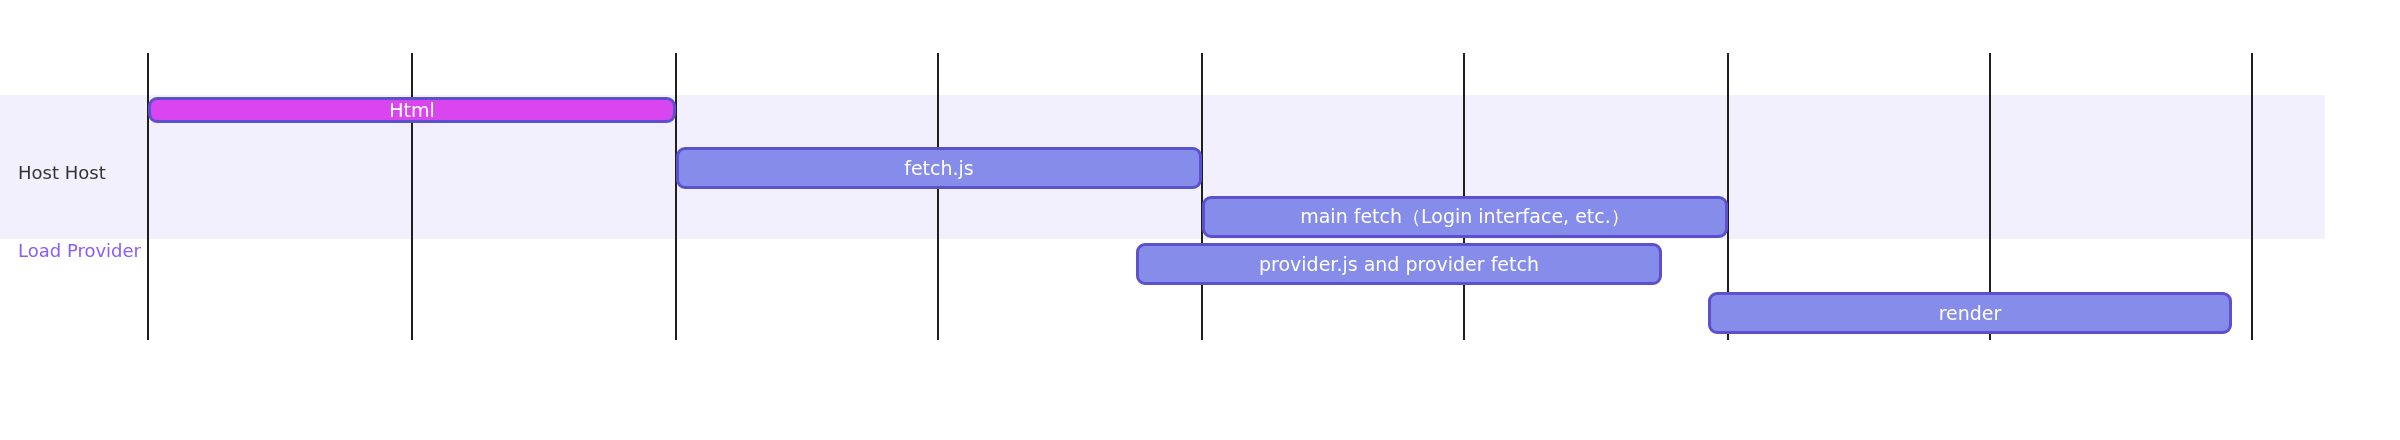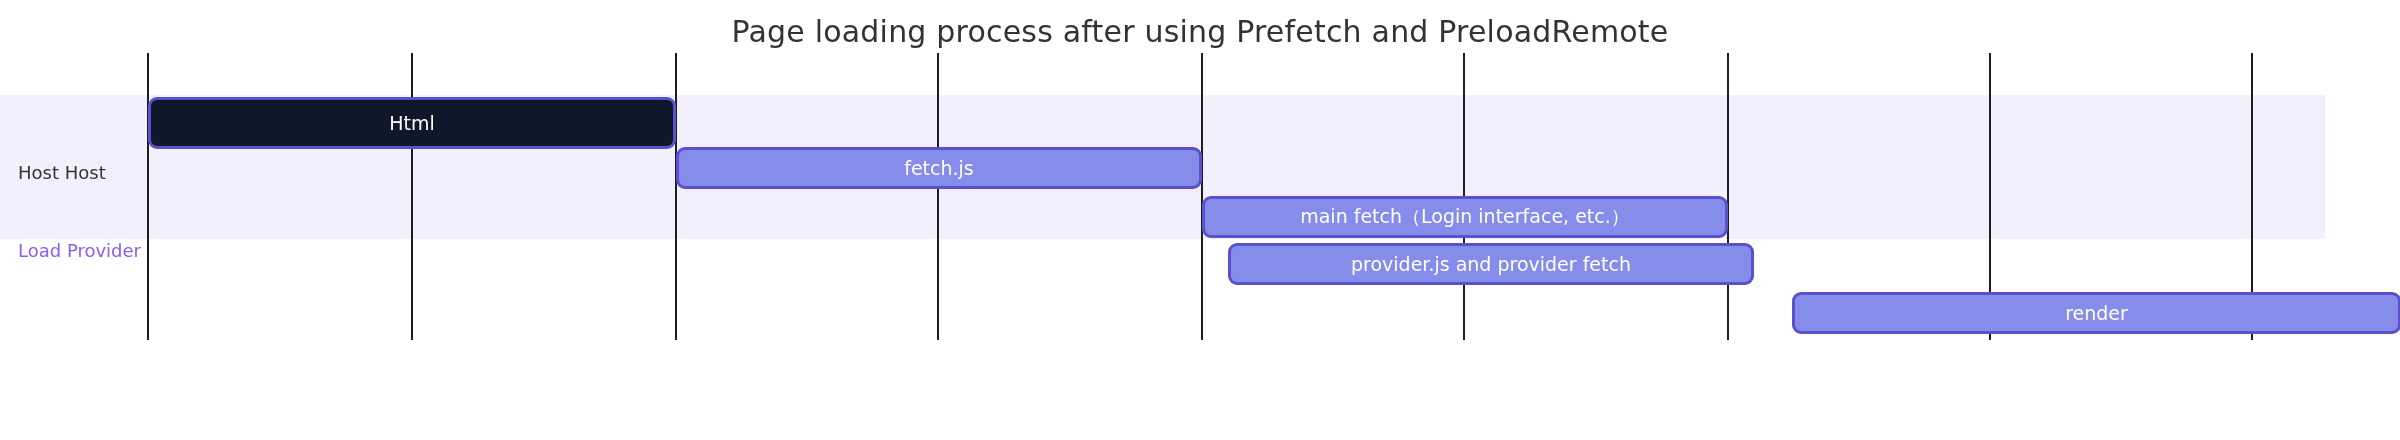--- a/index.html
+++ b/index.html
@@ -85,21 +85,20 @@
   }
   .bar-label {
     pointer-events: none;
   }
 </style>
 </head>
 <body style="background: rgb(255, 255, 255);">
 
 <div id="chart" style="background: rgb(255, 255, 255);">
 
-  <div class="chart-title" style="color: rgb(51, 51, 51);">Page loading process after using Prefetch and PreloadRemote</div>
 
   <div class="plot">
     <div id="bands">
         <div class="row-band" style="top: 95px; height: 144px; background: rgb(241, 240, 252);"></div>
       </div>
     <div id="gridlines">
         <div class="gridline" style="left: 147px; top: 53px; height: 287px; background: rgb(31, 31, 31);"></div>
         <div class="gridline" style="left: 411px; top: 53px; height: 287px; background: rgb(31, 31, 31);"></div>
         <div class="gridline" style="left: 675px; top: 53px; height: 287px; background: rgb(31, 31, 31);"></div>
         <div class="gridline" style="left: 937px; top: 53px; height: 287px; background: rgb(31, 31, 31);"></div>
@@ -107,31 +106,31 @@
         <div class="gridline" style="left: 1463px; top: 53px; height: 287px; background: rgb(31, 31, 31);"></div>
         <div class="gridline" style="left: 1727px; top: 53px; height: 287px; background: rgb(31, 31, 31);"></div>
         <div class="gridline" style="left: 1989px; top: 53px; height: 287px; background: rgb(31, 31, 31);"></div>
         <div class="gridline" style="left: 2251px; top: 53px; height: 287px; background: rgb(31, 31, 31);"></div>
       </div>
     <div id="catlabels">
         <div class="cat-label" style="top: 172px; color: rgb(51, 51, 51);">Host Host</div>
         <div class="cat-label" style="top: 250px; color: #8b5cf6;">Load Provider</div>
       </div>
     <div id="bars">
-        <div class="bar" style="left: 148px; width: 528px; top: 97px; height: 52px; background: #0f172a; border-color: rgb(91, 81, 205); color: rgb(255, 255, 255);">
+        <div class="bar" style="left: 148px; width: 528px; top: 97px; height: 26px; background: #d946ef; border-color: rgb(91, 81, 205); color: rgb(255, 255, 255);">
           <span class="bar-label">Html</span>
         </div>
         <div class="bar" style="left: 676px; width: 526px; top: 147px; height: 42px; background: rgb(133, 140, 234); border-color: rgb(91, 81, 205); color: rgb(255, 255, 255);">
           <span class="bar-label">fetch.js</span>
         </div>
         <div class="bar" style="left: 1202px; width: 526px; top: 196px; height: 42px; background: rgb(133, 140, 234); border-color: rgb(91, 81, 205); color: rgb(255, 255, 255);">
           <span class="bar-label">main fetch（Login interface, etc.）</span>
         </div>
-        <div class="bar" style="left: 1228px; width: 526px; top: 243px; height: 42px; background: rgb(133, 140, 234); border-color: rgb(91, 81, 205); color: rgb(255, 255, 255);">
+        <div class="bar" style="left: 1136px; width: 526px; top: 243px; height: 42px; background: rgb(133, 140, 234); border-color: rgb(91, 81, 205); color: rgb(255, 255, 255);">
           <span class="bar-label">provider.js and provider fetch</span>
         </div>
-        <div class="bar" style="left: 1792px; width: 609px; top: 292px; height: 42px; background: rgb(133, 140, 234); border-color: rgb(91, 81, 205); color: rgb(255, 255, 255);">
+        <div class="bar" style="left: 1708px; width: 524px; top: 292px; height: 42px; background: rgb(133, 140, 234); border-color: rgb(91, 81, 205); color: rgb(255, 255, 255);">
           <span class="bar-label">render</span>
         </div>
       </div>
   </div>
 
 </div>
 
 </body></html>

